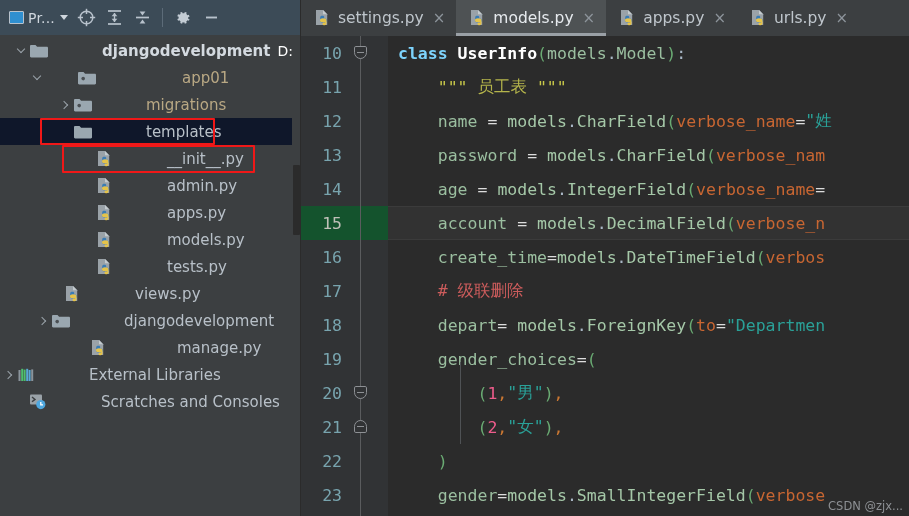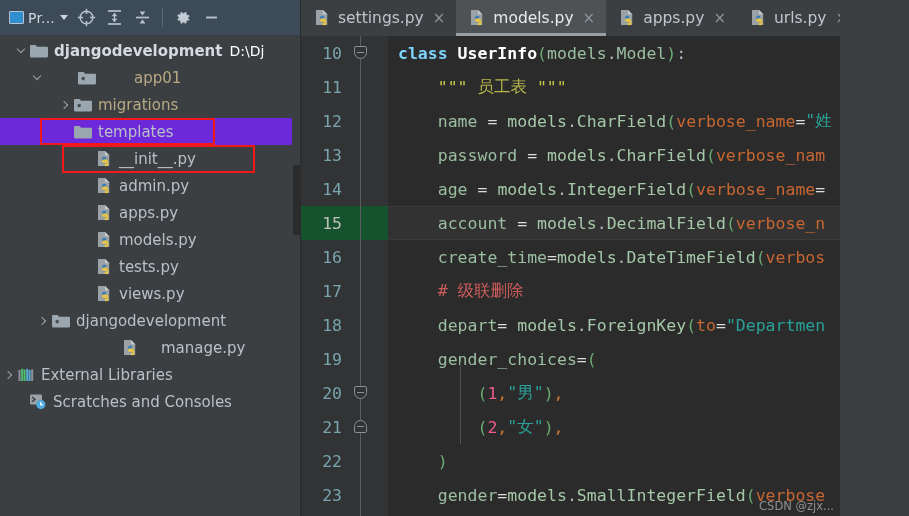--- a/index.html
+++ b/index.html
@@ -5,21 +5,21 @@
   * { box-sizing: border-box; }
   html, body {
     margin: 0; padding: 0;
     width: 909px; height: 516px;
     overflow: hidden;
     background: #3c3f41;
     font-family: "DejaVu Sans", "Liberation Sans", sans-serif;
   }
   .app {
     position: relative;
-    width: 840px; height: 516px;
+    width: 909px; height: 516px;
     display: flex;
     background: #3c3f41;
     justify-content: space-between;
   }
 
   
   .sidebar {
     width: 301px;
     height: 516px;
     background: #3c3f41;
@@ -78,40 +78,41 @@
     overflow: hidden;
   }
   .row {
     height: 27px;
     display: flex;
     align-items: center;
     position: relative;
     white-space: nowrap;
     cursor: default;
   }
-  .row.selected { background: #6d28d9; }
+  .row.selected { background: #0f172a; }
   .arrow {
     width: 17px; height: 27px;
     display: flex; align-items: center; justify-content: center;
     flex: 0 0 17px;
     cursor: pointer;
   }
   .arrow i {
     display: block;
     width: 6px; height: 6px;
     border-right: 1.6px solid #9aa3ab;
     border-bottom: 1.6px solid #9aa3ab;
   }
   .arrow.down i { transform: rotate(45deg); margin-top: -3px; }
   .arrow.right i { transform: rotate(-45deg); margin-left: -2px; }
   .arrow.blank i { border: none; }
   .ico { flex: 0 0 auto; margin-right: 6px; display:flex; align-items:center; }
   .name {
     color: #a9b7c6;
     font-size: 15px;
+    margin-left: 48px;
   }
   .name.bold { color: #d4dae0; font-weight: bold; }
   .name.folder { color: #b9a884; }
   .name.plain { color: #b8c0c8; }
   .path {
     color: #ffffff;
     font-size: 14px;
     margin-left: 7px;
   }
 
@@ -471,21 +472,21 @@
           <span class="ico">
             <svg width="18" height="18" viewBox="0 0 18 18">
               <path d="M3 1h7l4.2 4.2V16H3z" fill="#9aa2a8"></path>
               <path d="M10 1l4.2 4.2H10z" fill="#c3cace"></path>
               <path d="M7.2 8.3c0-1 .8-1.5 2-1.5 1.3 0 2 .5 2 1.4v1.1H8.6v.5h3.6c1 0 1.6.6 1.6 1.7 0 1.3-.7 2-2.1 2H9.3c-1.3 0-2.1-.7-2.1-2z" fill="#3a7cb5"></path>
               <path d="M11.6 16.2c-1.3 0-2-.5-2-1.5v-1.1h2.6v-.5H8.6c-1 0-1.6-.6-1.6-1.8 0-1.2.7-1.9 2-1.9h2.5c1.3 0 2 .7 2 2v2.8c0 1.3-.7 2-2 2z" fill="#e5c34a"></path>
             </svg>
           </span>
           <span class="name plain">tests.py</span>
         </div>
-        <div class="row" style="padding-left: 78px;">
+        <div class="row" style="padding-left: 46px;">
           <span class="arrow blank">
             <i></i>
           </span>
           <span class="ico">
             <svg width="18" height="18" viewBox="0 0 18 18">
               <path d="M3 1h7l4.2 4.2V16H3z" fill="#9aa2a8"></path>
               <path d="M10 1l4.2 4.2H10z" fill="#c3cace"></path>
               <path d="M7.2 8.3c0-1 .8-1.5 2-1.5 1.3 0 2 .5 2 1.4v1.1H8.6v.5h3.6c1 0 1.6.6 1.6 1.7 0 1.3-.7 2-2.1 2H9.3c-1.3 0-2.1-.7-2.1-2z" fill="#3a7cb5"></path>
               <path d="M11.6 16.2c-1.3 0-2-.5-2-1.5v-1.1h2.6v-.5H8.6c-1 0-1.6-.6-1.6-1.8 0-1.2.7-1.9 2-1.9h2.5c1.3 0 2 .7 2 2v2.8c0 1.3-.7 2-2 2z" fill="#e5c34a"></path>
             </svg>
@@ -497,21 +498,21 @@
             <i></i>
           </span>
           <span class="ico">
             <svg width="19" height="16" viewBox="0 0 19 16">
               <path d="M1 3.2c0-.7.5-1.2 1.2-1.2h4.3l1.6 1.8h9.7c.7 0 1.2.5 1.2 1.2v8.3c0 .7-.5 1.2-1.2 1.2H2.2c-.7 0-1.2-.5-1.2-1.2z" fill="#9aa7b0"></path>
               <circle cx="6.2" cy="8.6" r="1.8" fill="#4a4f53"></circle>
             </svg>
           </span>
           <span class="name plain">djangodevelopment</span>
         </div>
-        <div class="row" style="padding-left: 88px; gap: 16px;">
+        <div class="row" style="padding-left: 56px; gap: 16px;">
           <span class="arrow blank">
             <i></i>
           </span>
           <span class="ico">
             <svg width="18" height="18" viewBox="0 0 18 18">
               <path d="M3 1h7l4.2 4.2V16H3z" fill="#9aa2a8"></path>
               <path d="M10 1l4.2 4.2H10z" fill="#c3cace"></path>
               <path d="M7.2 8.3c0-1 .8-1.5 2-1.5 1.3 0 2 .5 2 1.4v1.1H8.6v.5h3.6c1 0 1.6.6 1.6 1.7 0 1.3-.7 2-2.1 2H9.3c-1.3 0-2.1-.7-2.1-2z" fill="#3a7cb5"></path>
               <path d="M11.6 16.2c-1.3 0-2-.5-2-1.5v-1.1h2.6v-.5H8.6c-1 0-1.6-.6-1.6-1.8 0-1.2.7-1.9 2-1.9h2.5c1.3 0 2 .7 2 2v2.8c0 1.3-.7 2-2 2z" fill="#e5c34a"></path>
             </svg>

